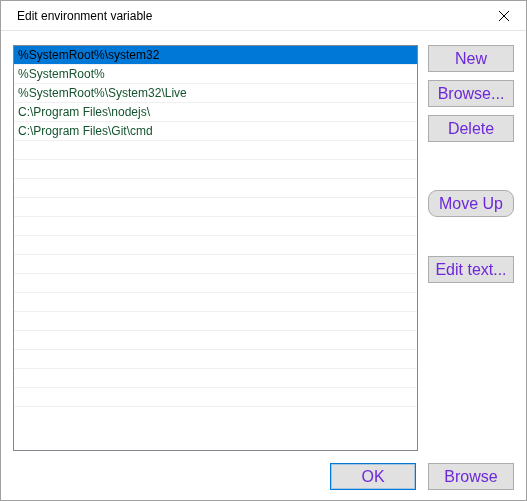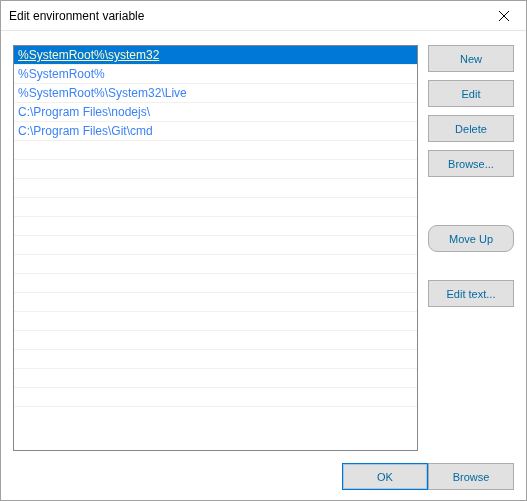--- a/index.html
+++ b/index.html
@@ -17,21 +17,21 @@
       border: 1px solid #a0a0a0;
       background: #fff;
       display: flex;
       flex-direction: column;
     }
     .titlebar {
       height: 30px;
       display: flex;
       align-items: center;
       justify-content: space-between;
-      padding-left: 8px;
+      padding-left: 16px;
       border-bottom: 1px solid #e5e5e5;
     }
     .titlebar-title {
       font-size: 12px;
       color: #000;
     }
     .close-btn {
       width: 45px;
       height: 29px;
       display: flex;
@@ -55,56 +55,55 @@
       flex: 1;
       border: 1px solid #828790;
       background: #fff;
       overflow: hidden;
     }
     .list-row {
       height: 19px;
       line-height: 19px;
       padding: 0 4px;
       font-size: 12px;
-      color: #3b82f6;
+      color: #14532d;
       border-bottom: 1px solid #f0f0f0;
       white-space: nowrap;
       overflow: hidden;
       text-overflow: clip;
     }
     .list-row.selected {
       background: #0078d7;
-      color: #fef9c3;
-      text-decoration: underline;
+      color: #000000;
     }
     .list-row.empty {
       color: transparent;
     }
     .btn-col {
       width: 86px;
       display: flex;
       flex-direction: column;
     }
     .btn {
       width: 86px;
       height: 27px;
       border: 1px solid #adadad;
       background: #e1e1e1;
       font-family: inherit;
-      font-size: 11px;
-      color: #0369a1;
+      font-size: 16px;
+      color: #6d28d9;
       cursor: default;
       margin-bottom: 8px;
     }
     .btn-gap-md { margin-top: 40px; border-radius: 9px; }
-    .btn-gap-sm { margin-top: 20px; }
+    .btn-gap-sm { margin-top: 31px; }
     .footer {
       display: flex;
       justify-content: flex-end;
-      gap: 0;
+      gap: 12px;
       padding-top: 12px;
     }
     .footer .btn { margin-bottom: 0; }
     .btn.default {
       border: 1px solid #0078d7;
       background: #e1e1e1;
       box-shadow: inset 0 0 0 1px rgba(0,120,215,.25);
     }
   </style>
 </head>
@@ -141,23 +140,22 @@
           <div class="list-row empty">&nbsp;</div>
           <div class="list-row empty">&nbsp;</div>
           <div class="list-row empty">&nbsp;</div>
           <div class="list-row empty">&nbsp;</div>
           <div class="list-row empty">&nbsp;</div>
           <div class="list-row empty">&nbsp;</div>
         </div>
 
       <div class="btn-col">
         <button class="btn">New</button>
-        <button class="btn">Edit</button>
+        <button class="btn">Browse...</button>
         <button class="btn">Delete</button>
-        <button class="btn">Browse...</button>
         <button class="btn btn-gap-md">Move Up</button>
         <button class="btn btn-gap-sm">Edit text...</button>
       </div>
     </div>
 
     <div class="footer">
       <button class="btn default">OK</button>
       <button class="btn">Browse</button>
     </div>
   </div>

